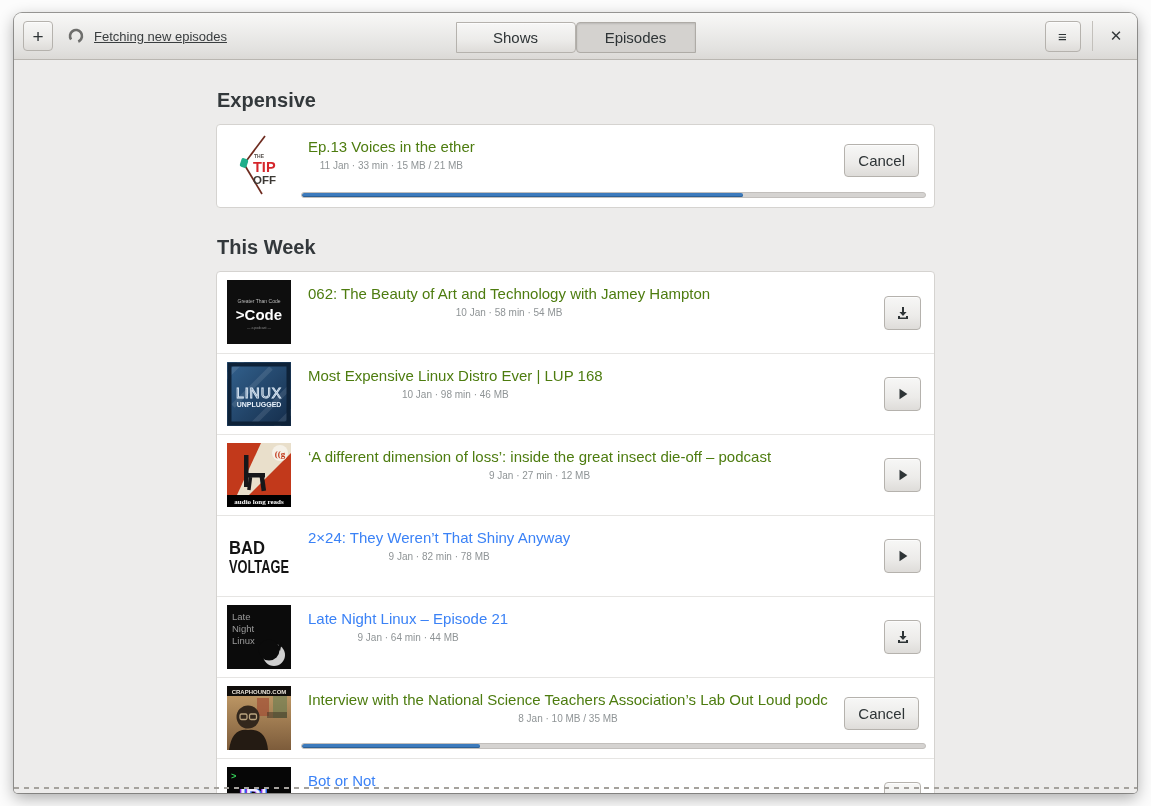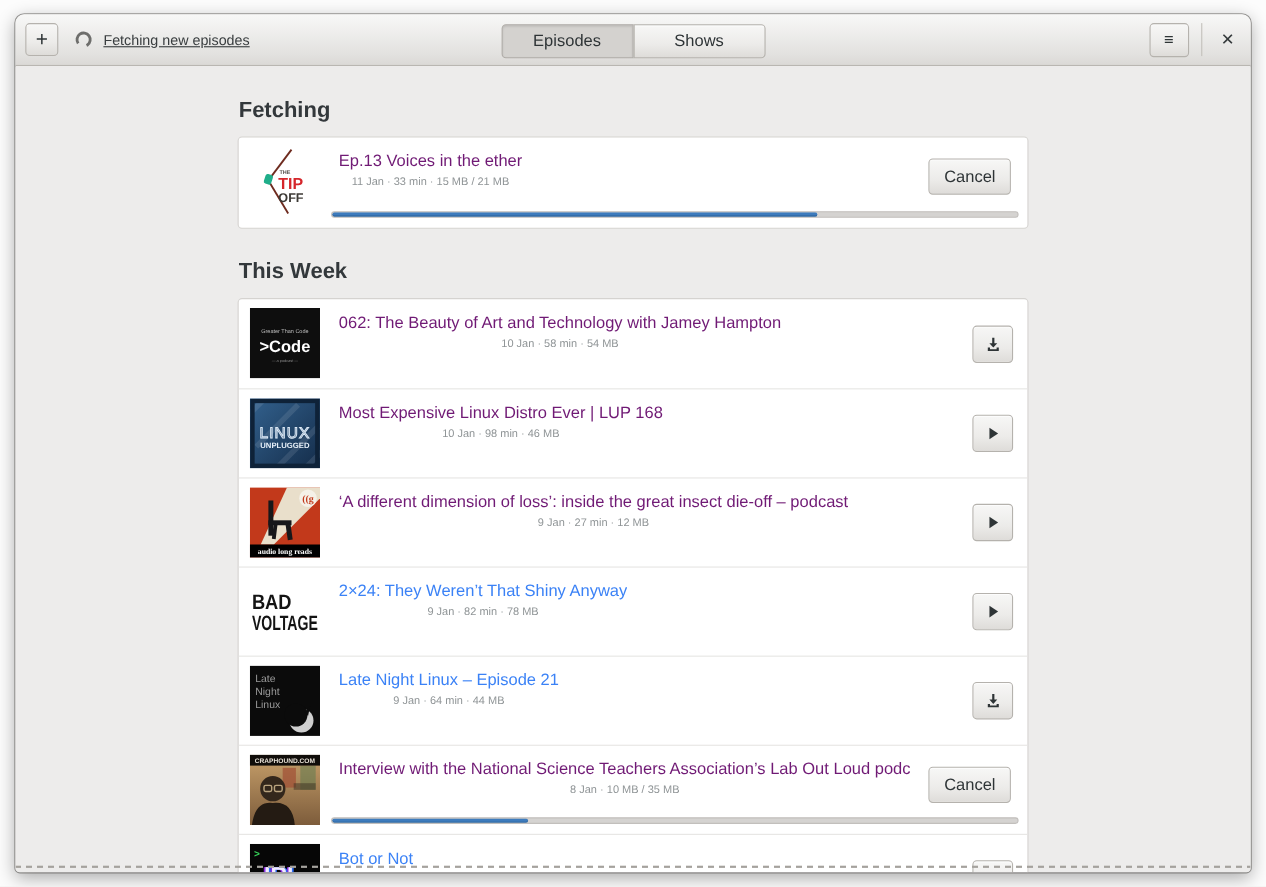--- a/index.html
+++ b/index.html
@@ -78,21 +78,21 @@
   }
   .ep-row{
     position:relative;display:flex;align-items:flex-start;
     height:81px;box-sizing:border-box;padding:8px 10px;
   }
   .card-single .ep-row{height:82px;}
   .ep-row + .ep-row{border-top:1px solid #e6e5e3;}
   .cover{width:64px;height:64px;flex:0 0 64px;position:relative;overflow:hidden;}
   .ep-text{margin-left:17px;padding-top:4px;min-width:0;}
   .ep-title{
-    font-size:15px;line-height:20px;color:#701a75;
+    font-size:15px;line-height:20px;color:#4d7c0f;
     white-space:nowrap;overflow:hidden;max-width:520px;
   }
   .ep-title.played{color:#3b82f6;}
   .ep-meta{font-size:10px;color:#8f9496;margin-top:3px;white-space:nowrap;text-align:center;}
   .cancel-btn{
     position:absolute;right:15px;top:19px;height:33px;padding:0 13px;font-size:15px;
   }
   .icon-btn{position:absolute;right:13px;top:50%;transform:translateY(-50%);width:37px;height:34px;}
   .progress{
     position:absolute;left:84px;right:8px;bottom:9px;height:4px;
@@ -110,39 +110,39 @@
   <div class="headerbar">
     <div class="gtk-btn add-btn">
       <span>+</span>
     </div>
     <svg class="spinner" viewBox="0 0 16 16">
       <circle cx="8" cy="8" r="6" fill="none" stroke="#6e6e6c" stroke-width="2.6" stroke-dasharray="29 12" stroke-linecap="butt" transform="rotate(-215 8 8)"></circle>
     </svg>
     <span class="status-text">Fetching new episodes</span>
 
     <div class="switcher">
+      <div class="gtk-btn switch-btn last">Shows</div>
       <div class="gtk-btn switch-btn first active">Episodes</div>
-      <div class="gtk-btn switch-btn last">Shows</div>
     </div>
 
     <div class="header-right">
       <div class="gtk-btn menu-btn">
         <span>≡</span>
       </div>
       <div class="header-sep"></div>
       <div class="close-btn">
         <span>✕</span>
       </div>
     </div>
   </div>
 
   <div class="content">
     <div class="content-inner">
 
-      <h2 class="section-heading">Fetching</h2>
+      <h2 class="section-heading">Expensive</h2>
 
       <div class="card card-single">
         <div class="ep-row">
           <div class="cover">
             <svg width="64" height="64" viewBox="0 0 64 64">
               <rect width="64" height="64" fill="#ffffff"></rect>
               <path d="M38 3 L17 31" stroke="#6e2b1f" stroke-width="1.7" fill="none"></path>
               <path d="M17 31 L35 61" stroke="#6e2b1f" stroke-width="1.7" fill="none"></path>
               <rect x="13.5" y="25.5" width="7" height="9" rx="2" fill="#1fae8a" transform="rotate(18 17 30)"></rect>
               <text x="27" y="25" font-size="5" font-weight="bold" fill="#55504c" font-family="Liberation Sans, sans-serif">THE</text>

